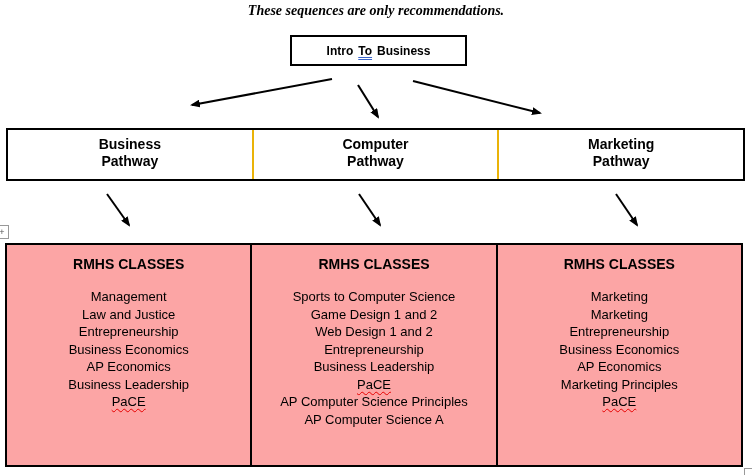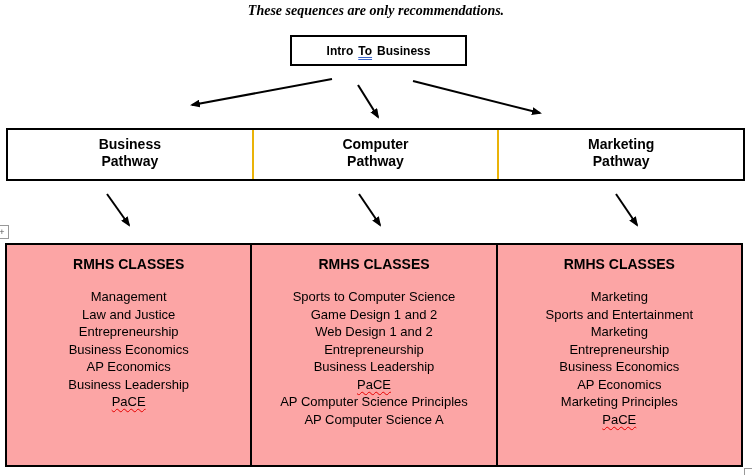--- a/index.html
+++ b/index.html
@@ -142,21 +142,20 @@
         <div><span class="spell-error">PaCE</span></div>
         <div>AP Computer Science Principles</div>
         <div>AP Computer Science A</div>
       </div>
     </div>
 
     <div class="c-cell">
       <div class="c-heading">RMHS CLASSES</div>
       <div class="c-list">
         <div>Marketing</div>
-        <div>Sports and Entertainment</div>
         <div>Marketing</div>
         <div>Entrepreneurship</div>
         <div>Business Economics</div>
         <div>AP Economics</div>
         <div>Marketing Principles</div>
         <div><span class="spell-error">PaCE</span></div>
       </div>
     </div>
 
   </div>

